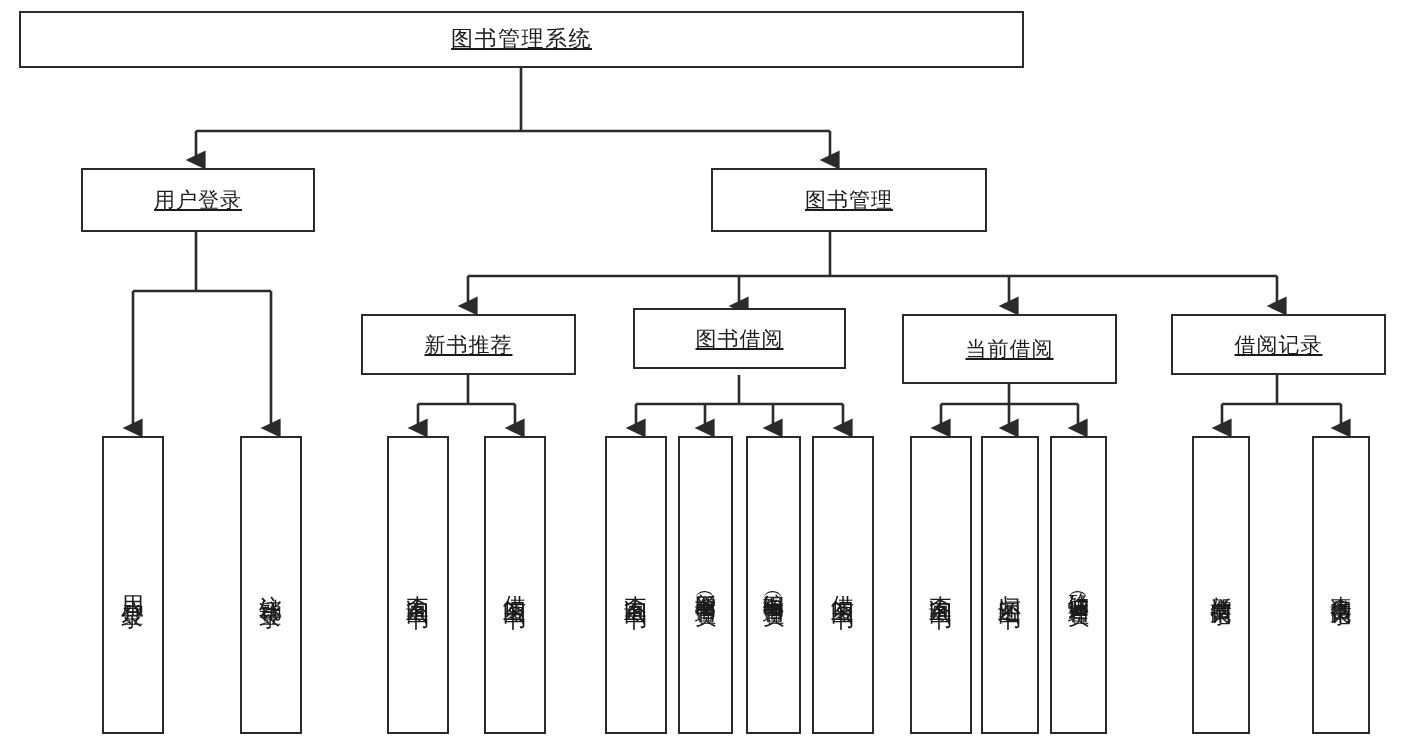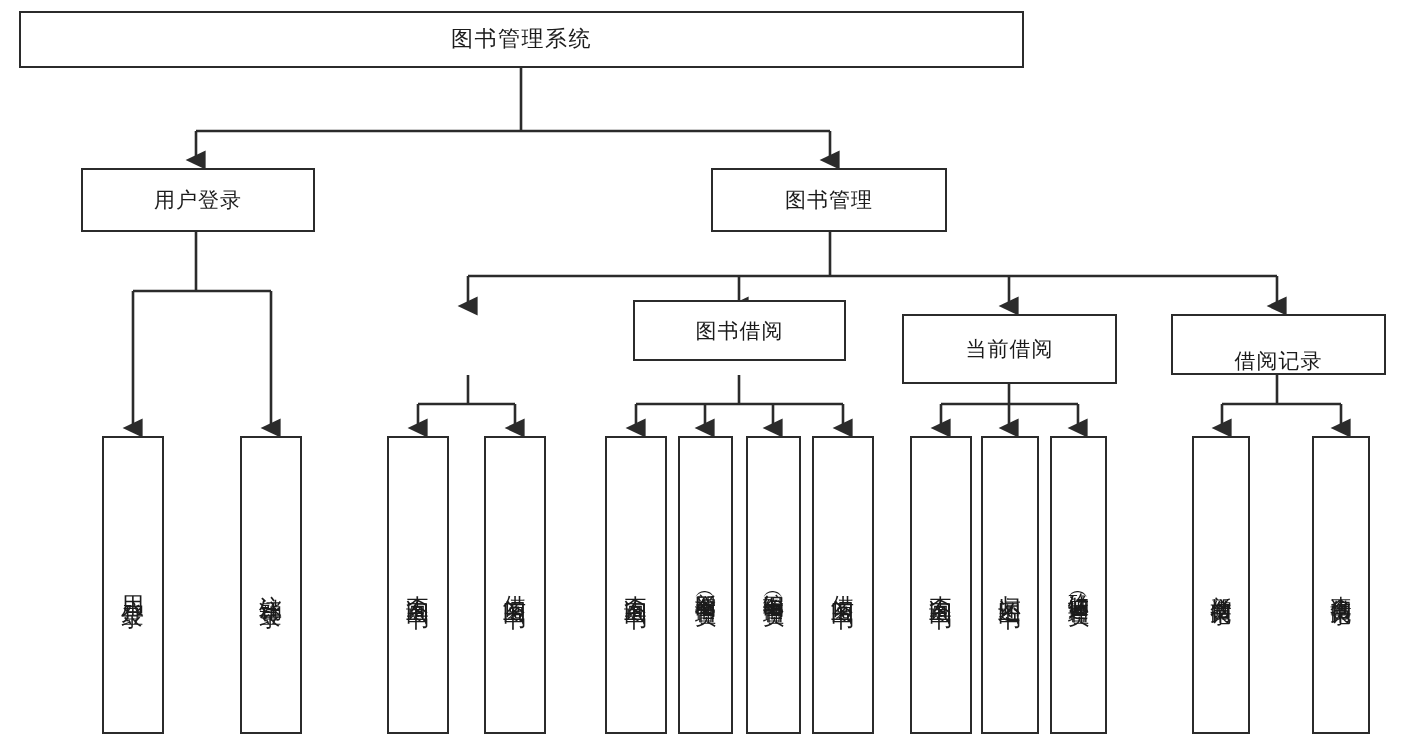--- a/index.html
+++ b/index.html
@@ -38,20 +38,21 @@
   .node .label {
     display: block;
     text-align: center;
     line-height: 1.12;
   }
   
   .node.horiz .label {
     font-size: 21px;
     letter-spacing: 1px;
     white-space: nowrap;
+    text-decoration: underline;
   }
   .node.root .label {
     font-size: 22px;
     letter-spacing: 1.5px;
   }
   
   .node.vert {
     align-items: center;
     justify-content: center;
   }
@@ -133,31 +134,34 @@
     </g>
   </svg>
 
   <div class="node horiz root" style="left:19px; top:11px; width:1005px; height:57px;">
     <span class="label">图书管理系统</span>
   </div>
 
   <div class="node horiz" style="left:81px; top:168px; width:234px; height:64px;">
     <span class="label">用户登录</span>
   </div>
-  <div class="node horiz" style="left:711px; top:168px; width:236px; height:64px;">
+  <div class="node horiz" style="left:711px; top:168px; width:276px; height:64px;">
     <span class="label">图书管理</span>
   </div>
 
-  <div class="node horiz" style="left:633px; top:300px; width:213px; height:61px;">
+  <div class="node horiz" style="left:361px; top:314px; width:215px; height:61px;">
+    <span class="label">新书推荐</span>
+  </div>
+  <div class="node horiz" style="left:633px; top:308px; width:213px; height:61px;">
     <span class="label">图书借阅</span>
   </div>
   <div class="node horiz" style="left:902px; top:314px; width:215px; height:70px;">
     <span class="label">当前借阅</span>
   </div>
-  <div class="node horiz" style="left:1171px; top:314px; width:215px; height:61px;align-items:flex-end;">
+  <div class="node horiz" style="left:1171px; top:314px; width:215px; height:61px;">
     <span class="label">借阅记录</span>
   </div>
 
   <div class="node vert" style="left:102px; top:436px; width:62px; height:298px;">
     <span class="label">用户登录</span>
   </div>
   <div class="node vert" style="left:240px; top:436px; width:62px; height:298px;">
     <span class="label">注销登录</span>
   </div>
 

